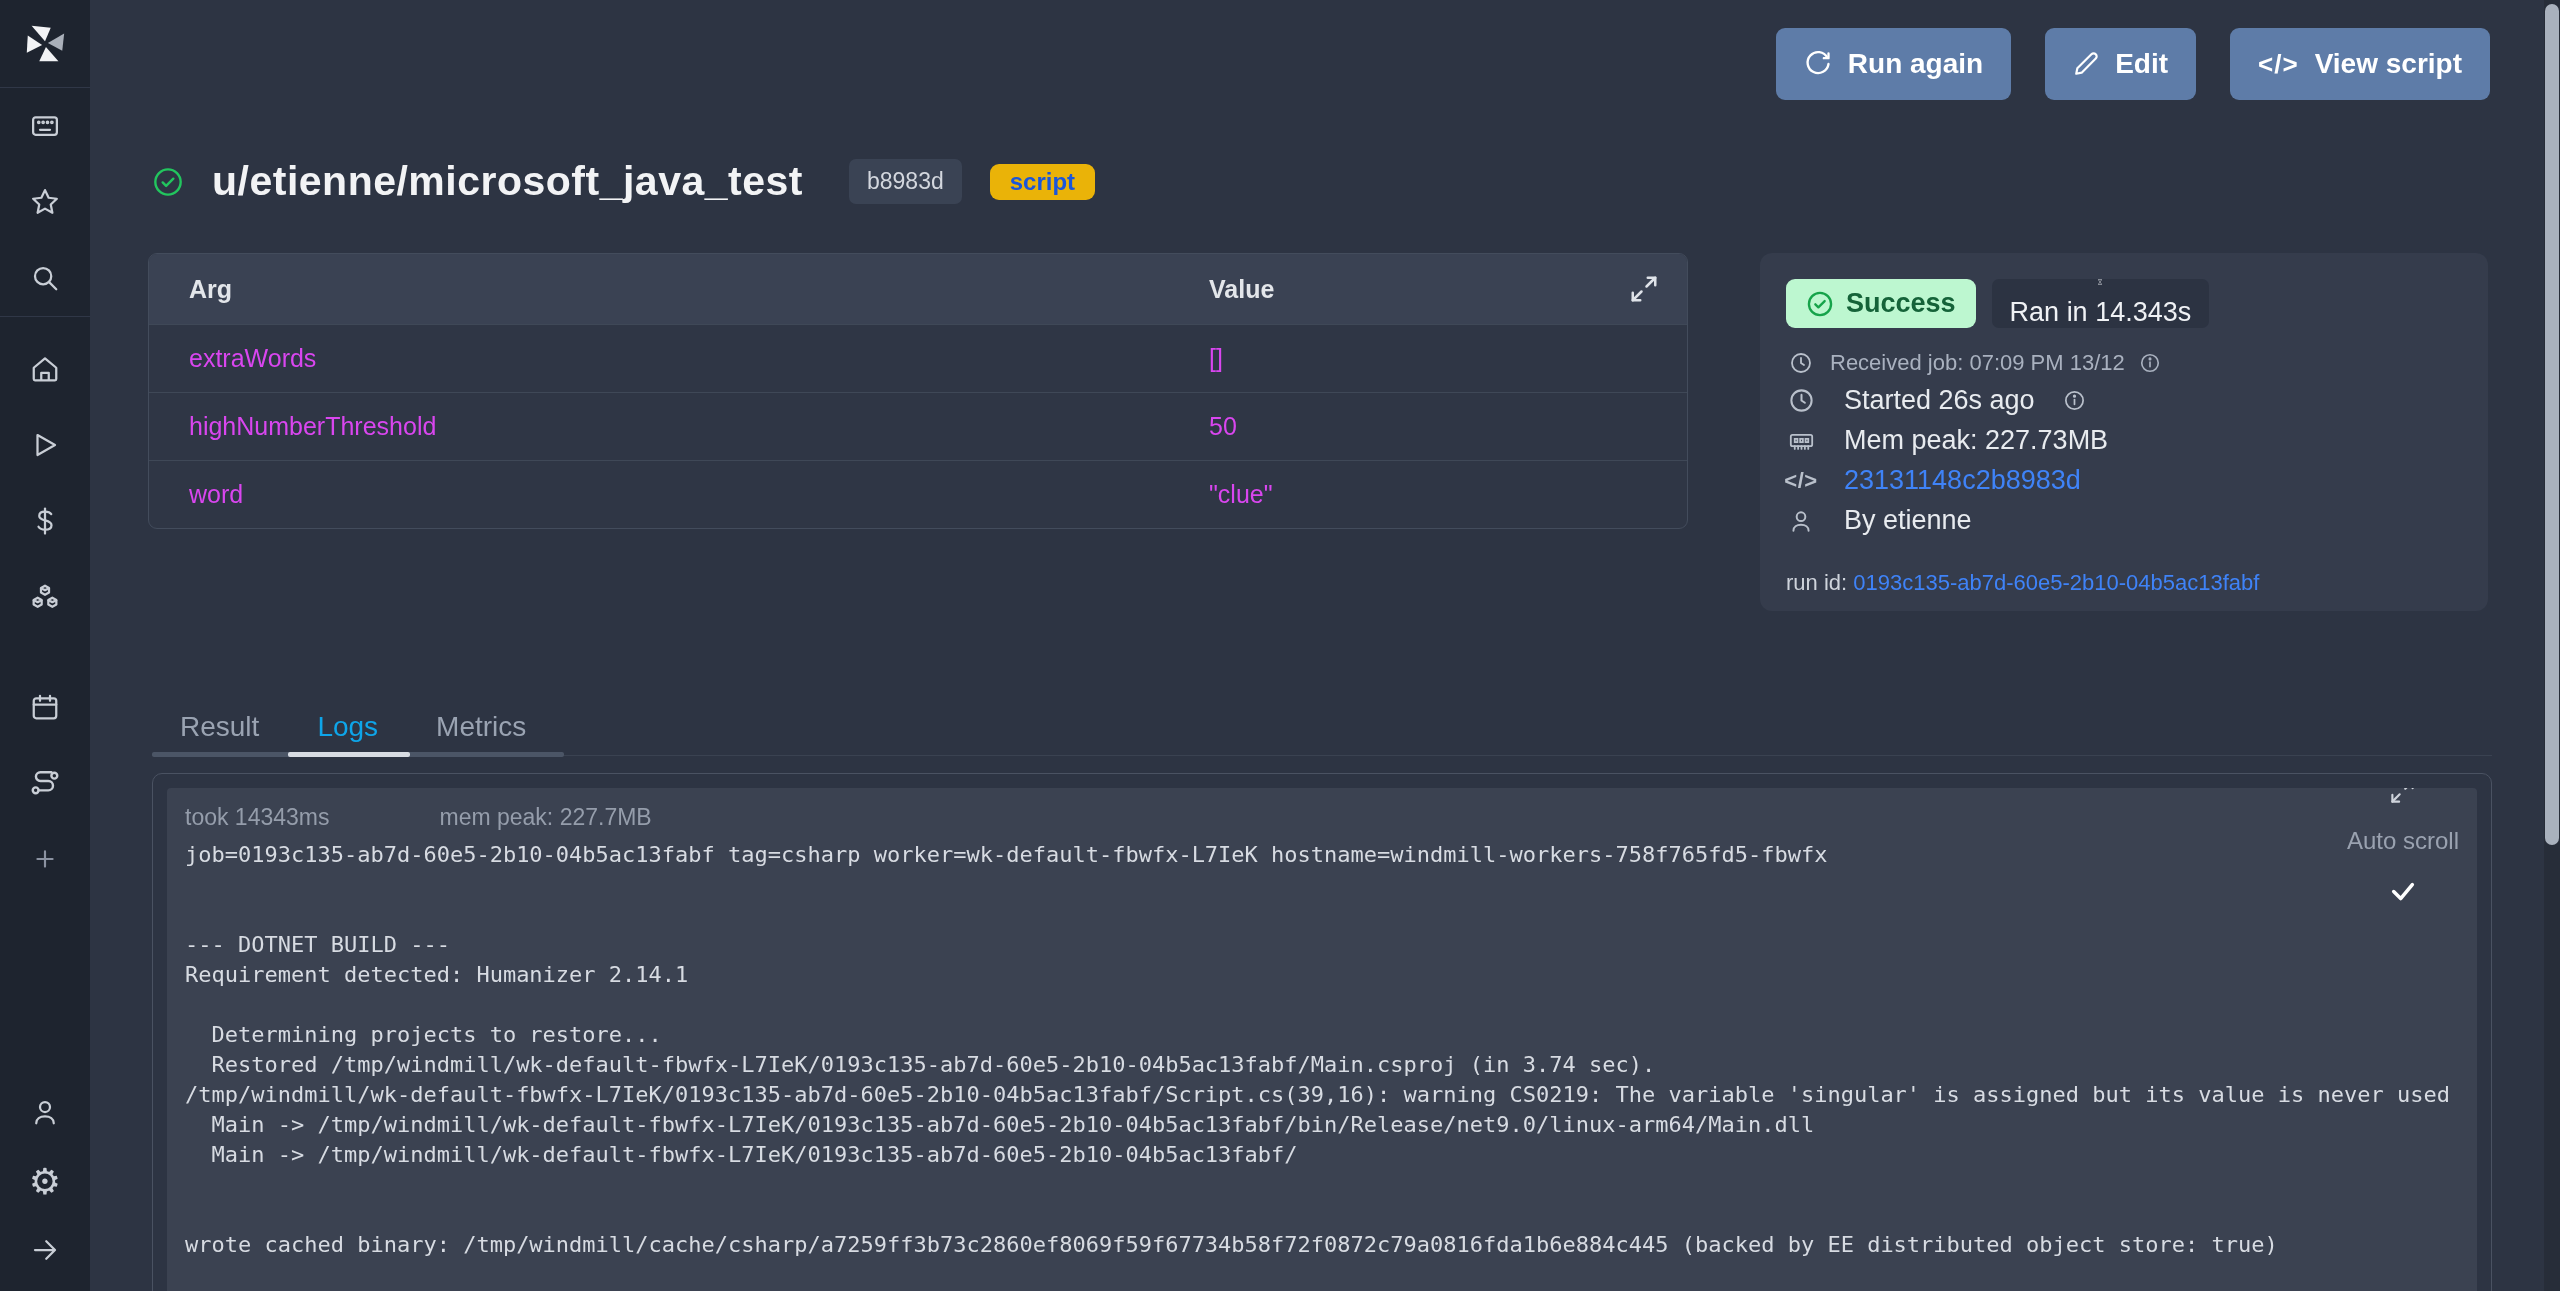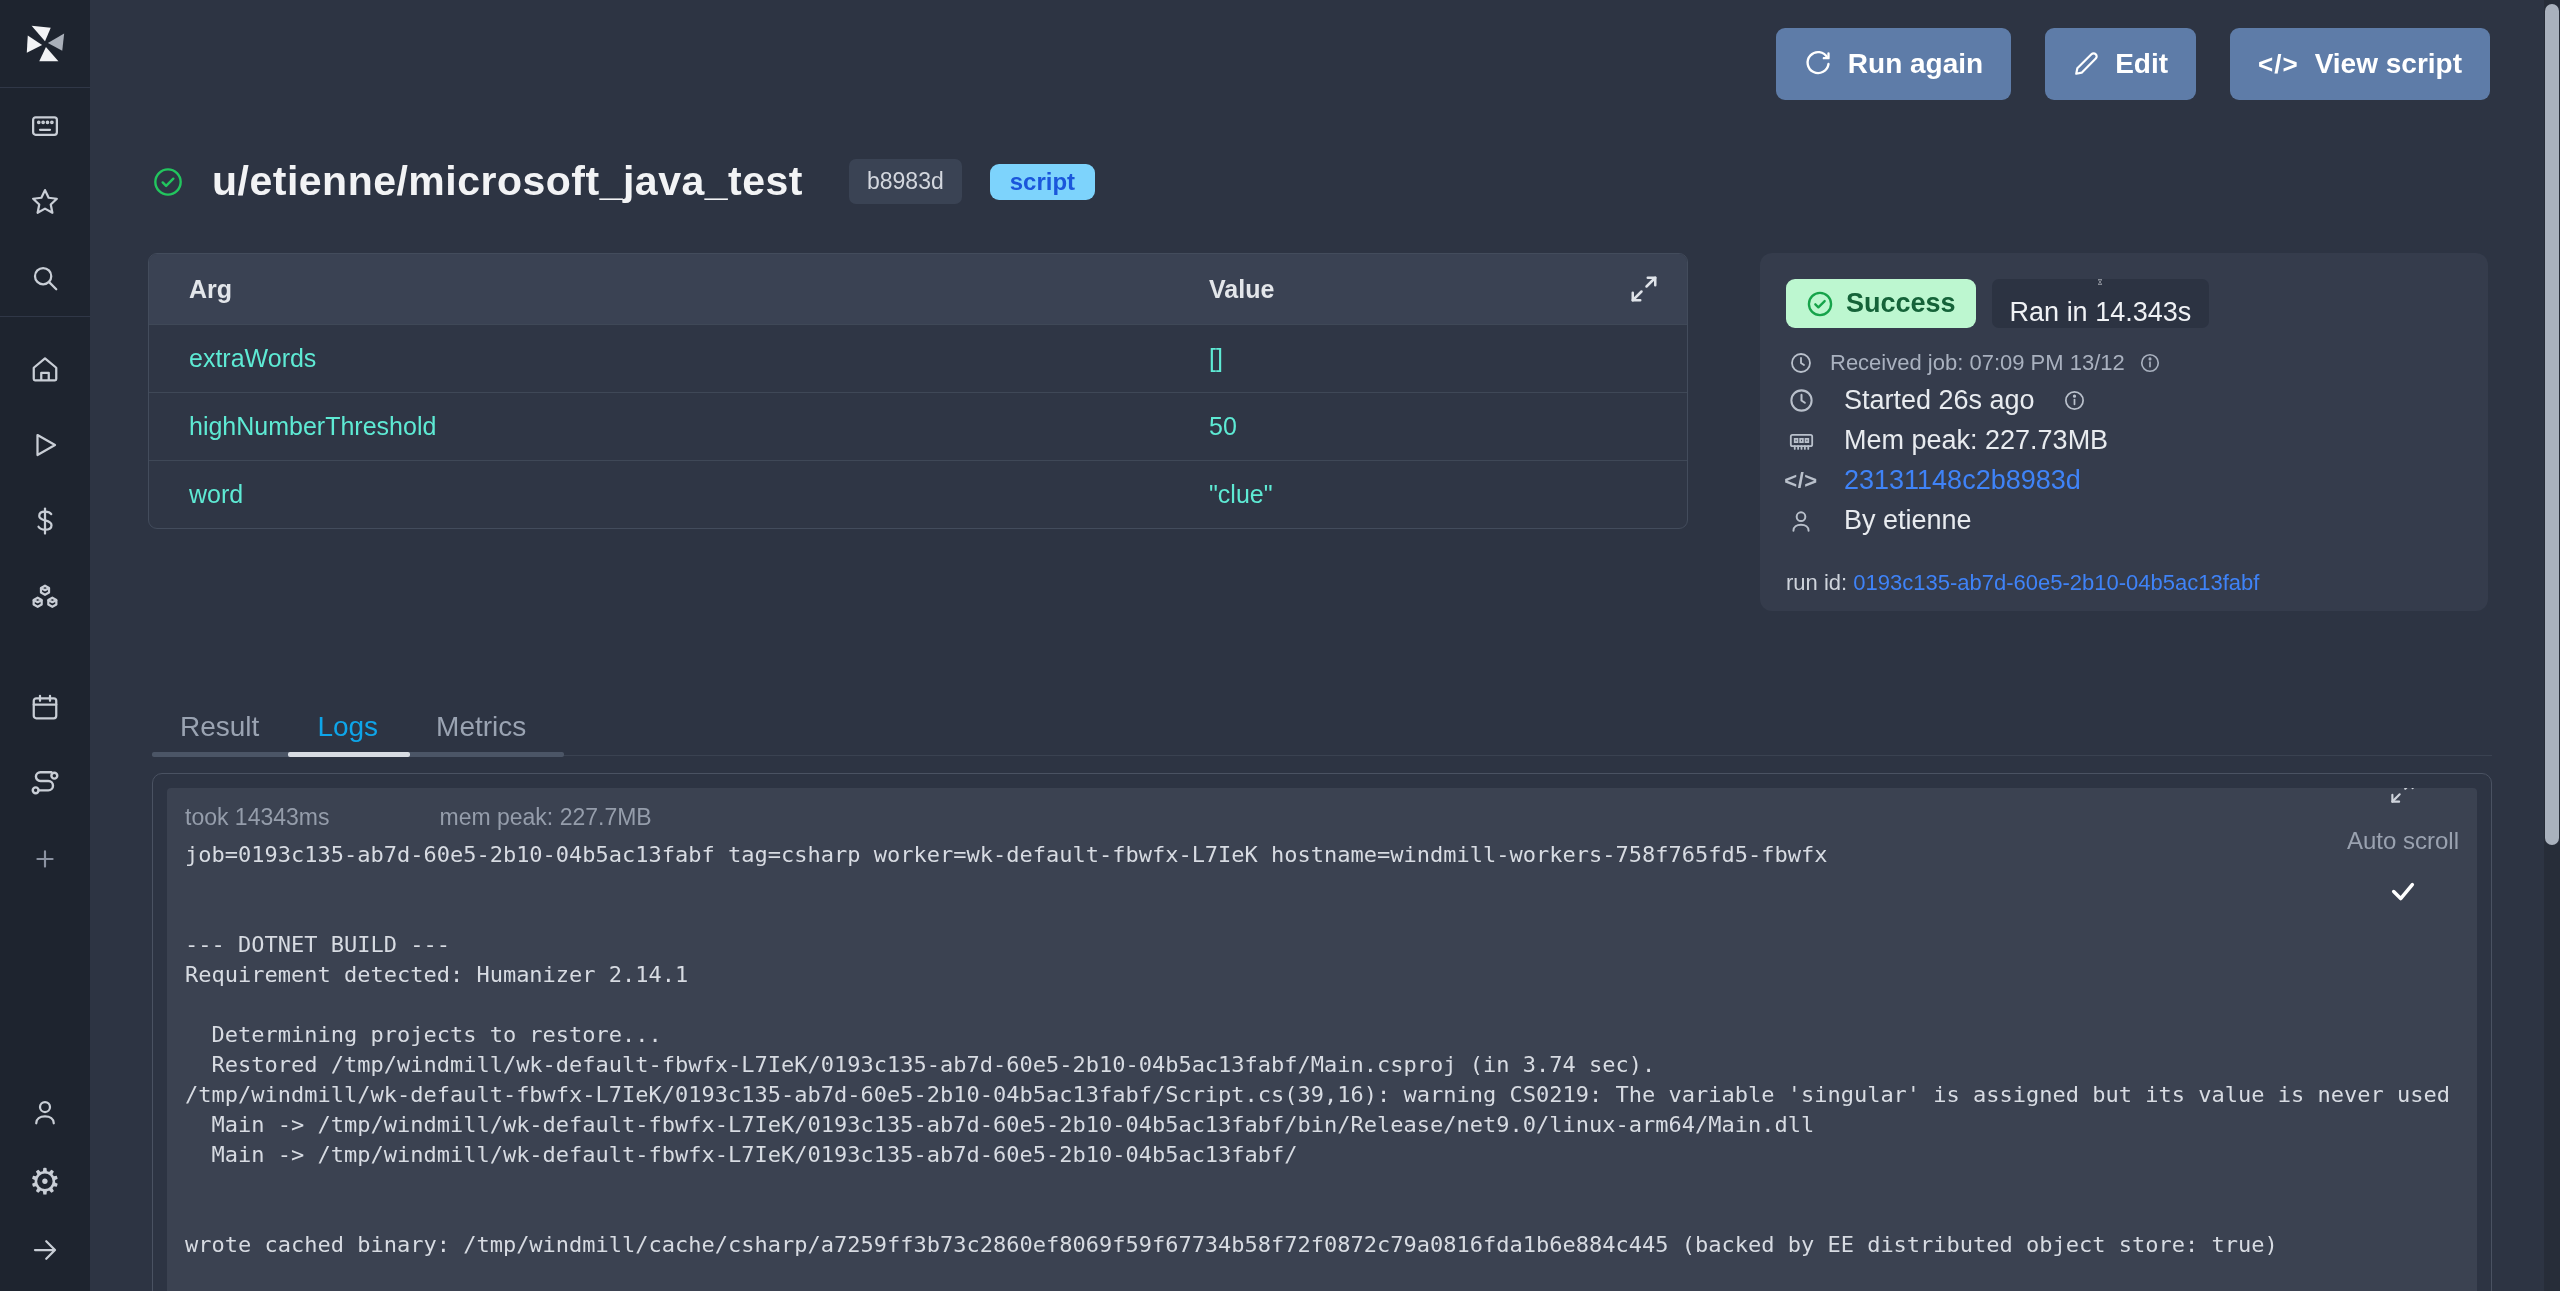--- a/index.html
+++ b/index.html
@@ -36,38 +36,38 @@
   .tb-btn .code-glyph { font-size:26px; font-weight:700; letter-spacing:1px; }
 
   
   .title-row { position:absolute; left:152px; top:158px; display:flex; align-items:center; gap:28px; }
   .page-title { font-size:41px; font-weight:800; color:#f2f3f5; letter-spacing:0.5px; }
   .badge-hash {
     background:#3a4354; color:#d3d7de; font-size:23px; border-radius:7px;
     padding:9px 18px; margin-left:18px;
   }
   .badge-kind {
-    background:#7dd3fc; color:#1a56db; font-size:24px; font-weight:700;
+    background:#eab308; color:#1a56db; font-size:24px; font-weight:700;
     border-radius:9px; padding:4px 20px;
   }
 
   
   .args-table {
     position:absolute; left:148px; top:253px; width:1540px;
     border:1px solid #434c5c; border-radius:9px; overflow:hidden;
     background:#2f3645;
   }
   .args-header {
     display:flex; align-items:center; height:70px; background:#3a4253;
     font-size:25px; font-weight:700; color:#e3e6ea; position:relative;
   }
   .args-header .col-arg { padding-left:40px; width:1060px; }
   .args-header .col-value { flex:1; }
   .expand-btn { position:absolute; right:28px; top:20px; color:#dfe3e9; cursor:pointer; }
-  .args-row { display:flex; align-items:center; height:68px; border-top:1px solid #3f4857; font-size:25px; color:#5eead4; }
+  .args-row { display:flex; align-items:center; height:68px; border-top:1px solid #3f4857; font-size:25px; color:#d946ef; }
   .args-row .cell-arg { padding-left:40px; width:1060px; }
   .args-row .cell-value { flex:1; }
 
   
   .run-panel {
     position:absolute; left:1760px; top:253px; width:728px; height:358px;
     background:#353c4c; border-radius:12px; padding:26px 26px;
   }
   .run-panel-top { display:flex; align-items:center; gap:16px; }
   .status-badge {

